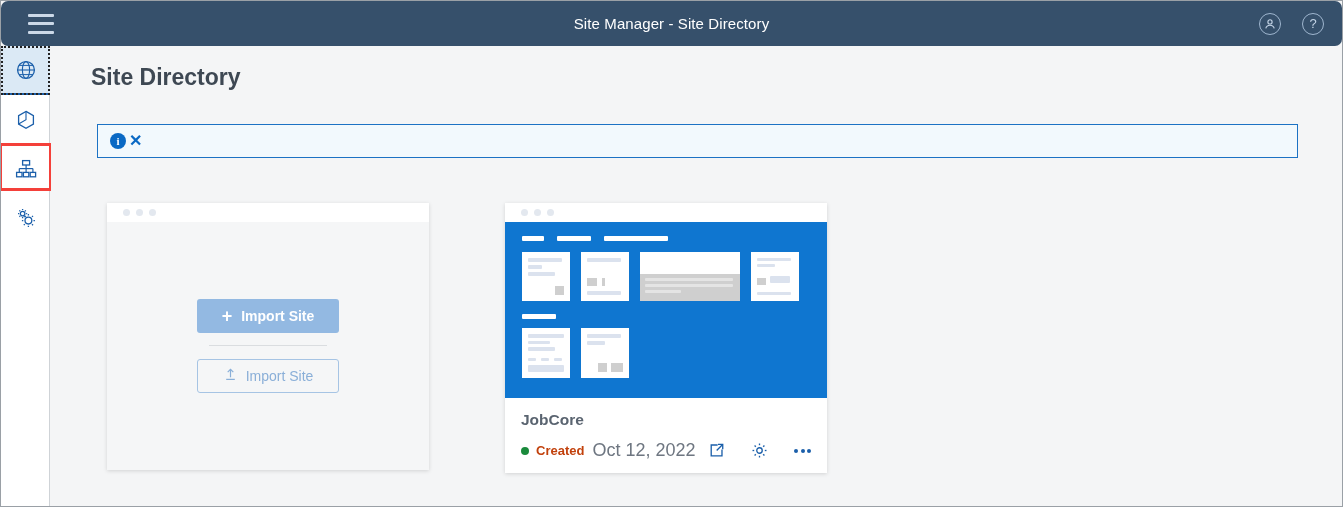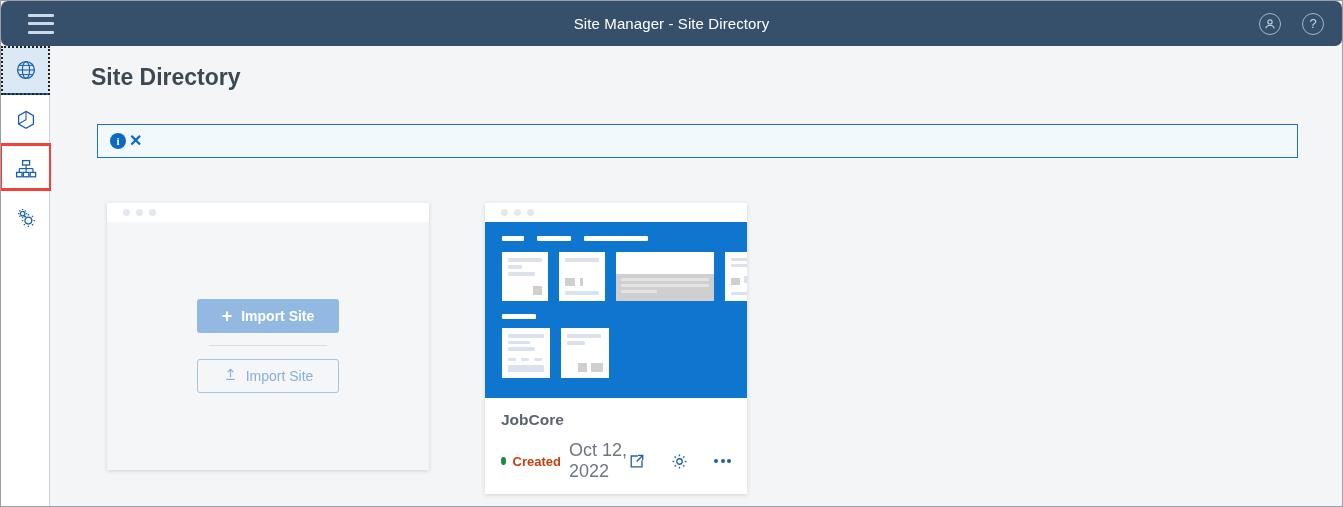--- a/index.html
+++ b/index.html
@@ -174,21 +174,21 @@
     width: 142px; height: 34px;
     background: transparent; color: #8aafd8;
     border: 1px solid #a6c4e4; border-radius: 3px;
     font-size: 14px;
     font-family: "Liberation Sans", sans-serif;
     display: flex; align-items: center; justify-content: center; gap: 8px;
     cursor: pointer;
   }
 
   
-  .site-card { width: 262px; }
+  .site-card { width: 322px; margin-left: 20px; }
   .thumb {
     height: 176px; background: #0f76d0;
     padding: 14px 0 0 17px;
     overflow: hidden;
   }
   .nav-row { display: flex; gap: 13px; margin-bottom: 11px; }
   .nav-bar { height: 5px; background: #ffffff; border-radius: 1px; }
   .tiles { display: flex; gap: 11px; }
   .tile {
     background: #ffffff;

